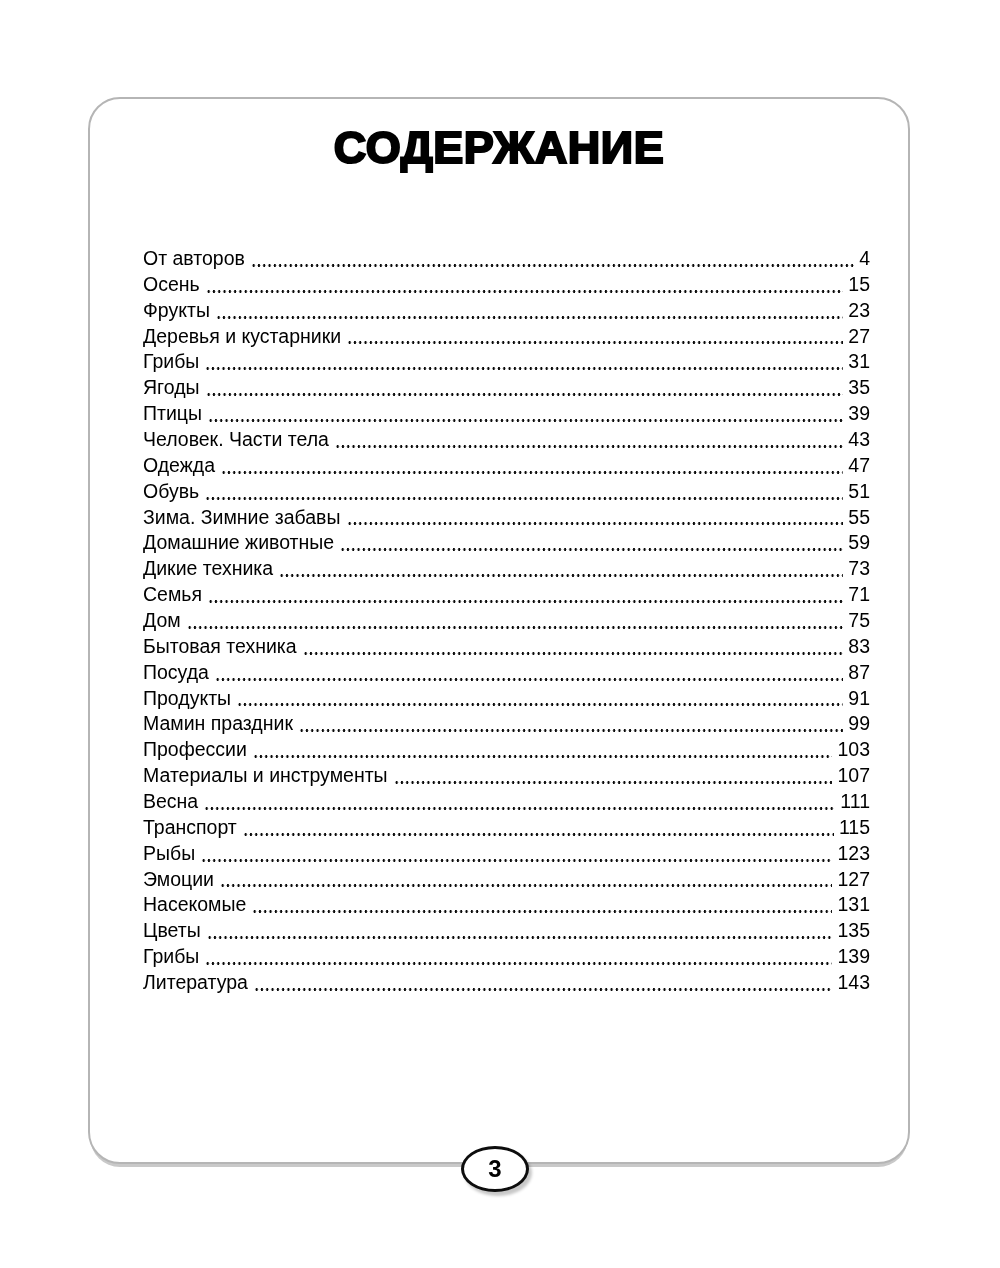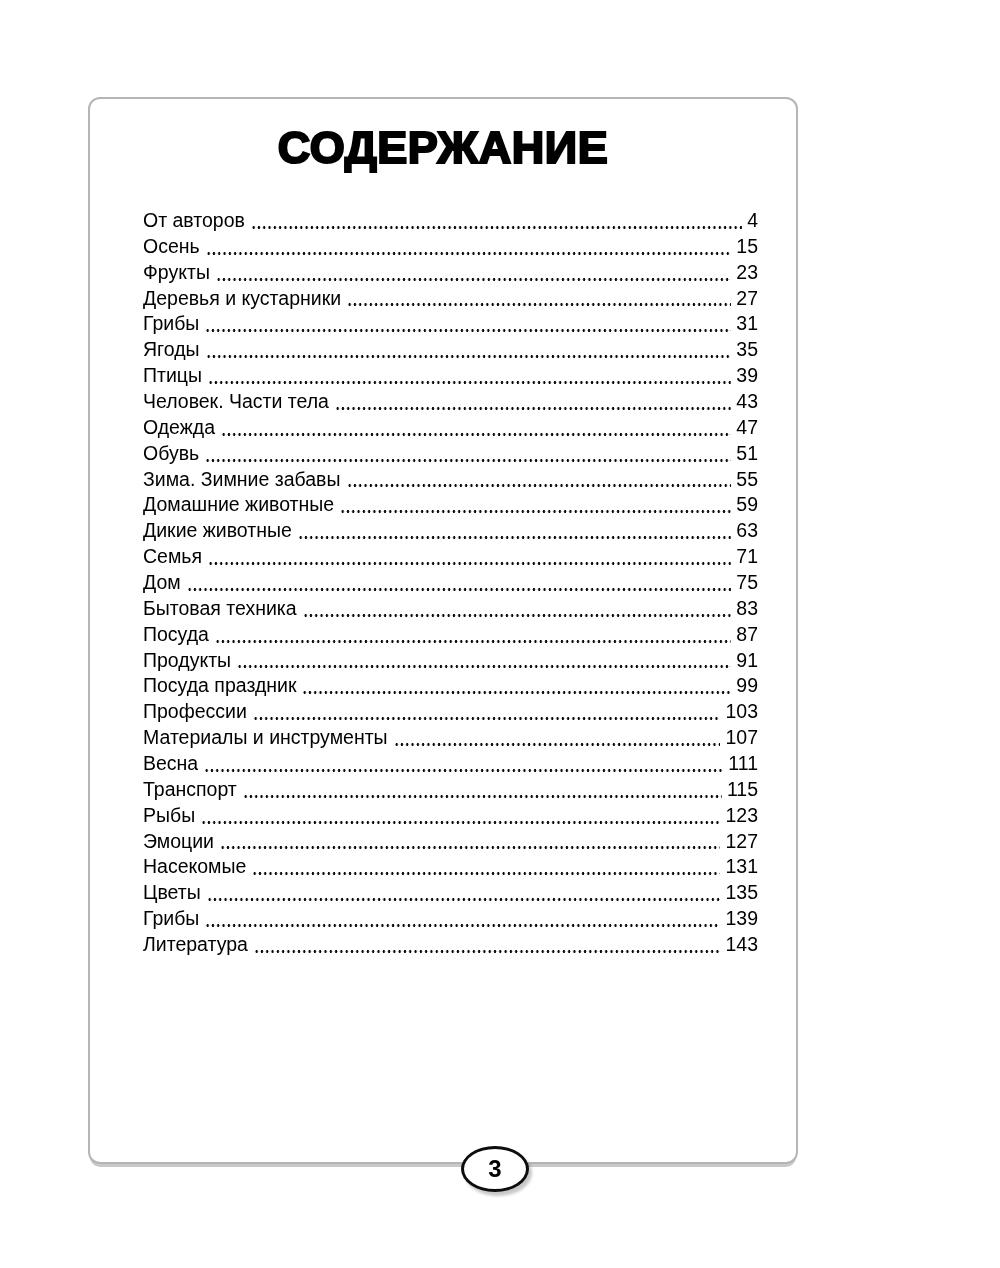--- a/index.html
+++ b/index.html
@@ -18,40 +18,40 @@
     height: 1268px;
     position: relative;
     overflow: hidden;
     font-family: "Liberation Sans", sans-serif;
     color: var(--text-color);
   }
   .toc-card {
     position: absolute;
     left: 88px;
     top: 97px;
-    width: 710px;
+    width: 822px;
     height: 1067px;
     background: #ffffff;
     border: 2px solid var(--card-border);
-    border-radius: 12px;
+    border-radius: 32px;
     box-shadow: 0 5px 0 -2px var(--card-shadow);
   }
   .toc-title {
     margin: 26px 0 0 0;
     text-align: center;
     font-size: 45px;
     line-height: 46px;
     font-weight: bold;
     letter-spacing: 0.5px;
     -webkit-text-stroke: 2.2px #000;
     color: #000;
     white-space: nowrap;
   }
   .toc-list {
-    margin-top: 37px;
+    margin-top: 75px;
     padding: 0 38px 0 53px;
   }
   .toc-row {
     display: flex;
     align-items: stretch;
     height: 25.86px;
     line-height: 25.86px;
     font-size: 19.5px;
     color: var(--text-color);
   }
@@ -162,23 +162,23 @@
     <span class="toc-page">55</span>
   </div>
 
   <div class="toc-row">
     <span class="toc-label">Домашние животные</span>
     <span class="toc-dots"></span>
     <span class="toc-page">59</span>
   </div>
 
   <div class="toc-row">
-    <span class="toc-label">Дикие животные</span>
-    <span class="toc-dots"></span>
-    <span class="toc-page">63</span>
+    <span class="toc-label">Дикие техника</span>
+    <span class="toc-dots"></span>
+    <span class="toc-page">73</span>
   </div>
 
 
   <div class="toc-row">
     <span class="toc-label">Семья</span>
     <span class="toc-dots"></span>
     <span class="toc-page">71</span>
   </div>
 
   <div class="toc-row">
@@ -201,21 +201,21 @@
   </div>
 
   <div class="toc-row">
     <span class="toc-label">Продукты</span>
     <span class="toc-dots"></span>
     <span class="toc-page">91</span>
   </div>
 
 
   <div class="toc-row">
-    <span class="toc-label">Посуда праздник</span>
+    <span class="toc-label">Мамин праздник</span>
     <span class="toc-dots"></span>
     <span class="toc-page">99</span>
   </div>
 
   <div class="toc-row">
     <span class="toc-label">Профессии</span>
     <span class="toc-dots"></span>
     <span class="toc-page">103</span>
   </div>
 

